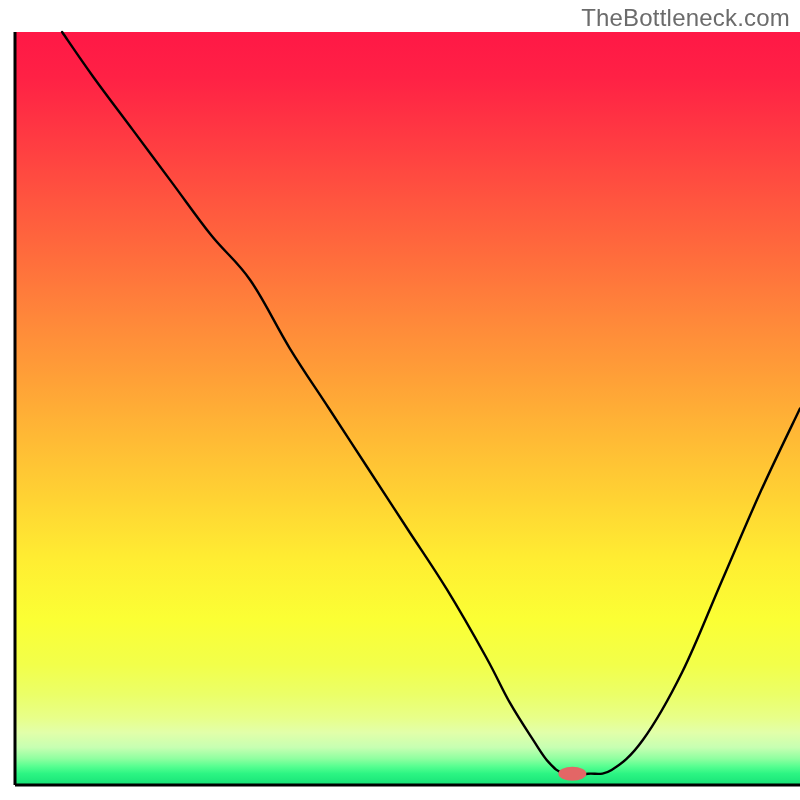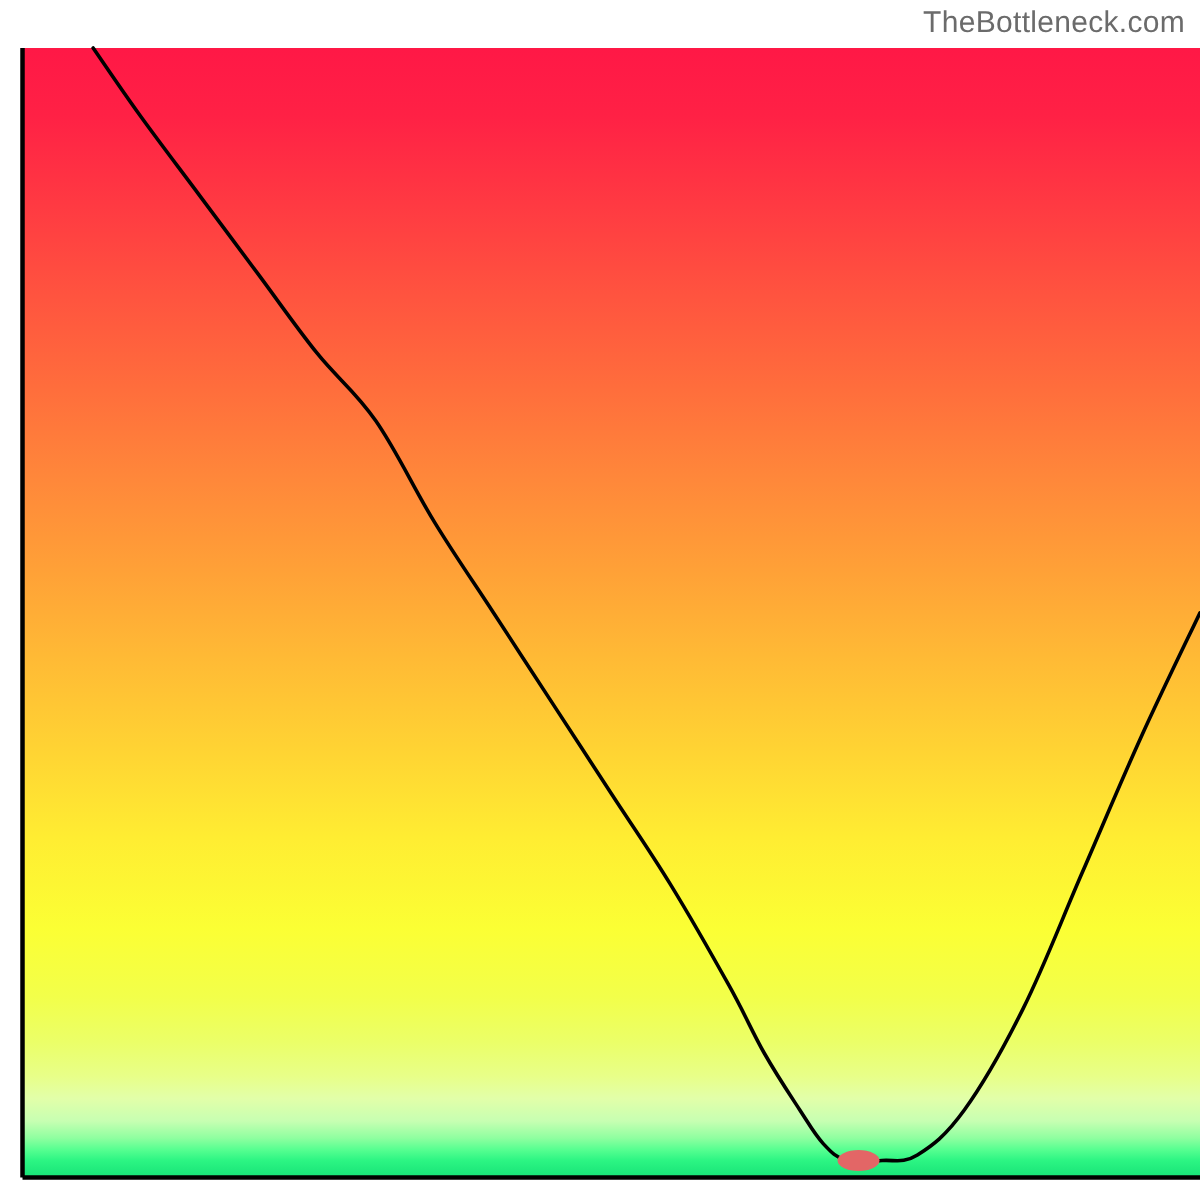--- a/index.html
+++ b/index.html
@@ -12,21 +12,21 @@
   }
   .chart-wrap {
     position: relative;
     width: 800px;
     height: 800px;
   }
   .watermark {
     position: absolute;
     top: 4px;
     right: 10px;
-    font-size: 20px;
+    font-size: 24px;
     font-weight: 500;
     color: #6b6b6b;
     letter-spacing: 0.2px;
     z-index: 10;
   }
   svg.plot {
     position: absolute;
     top: 0;
     left: 0;
   }

